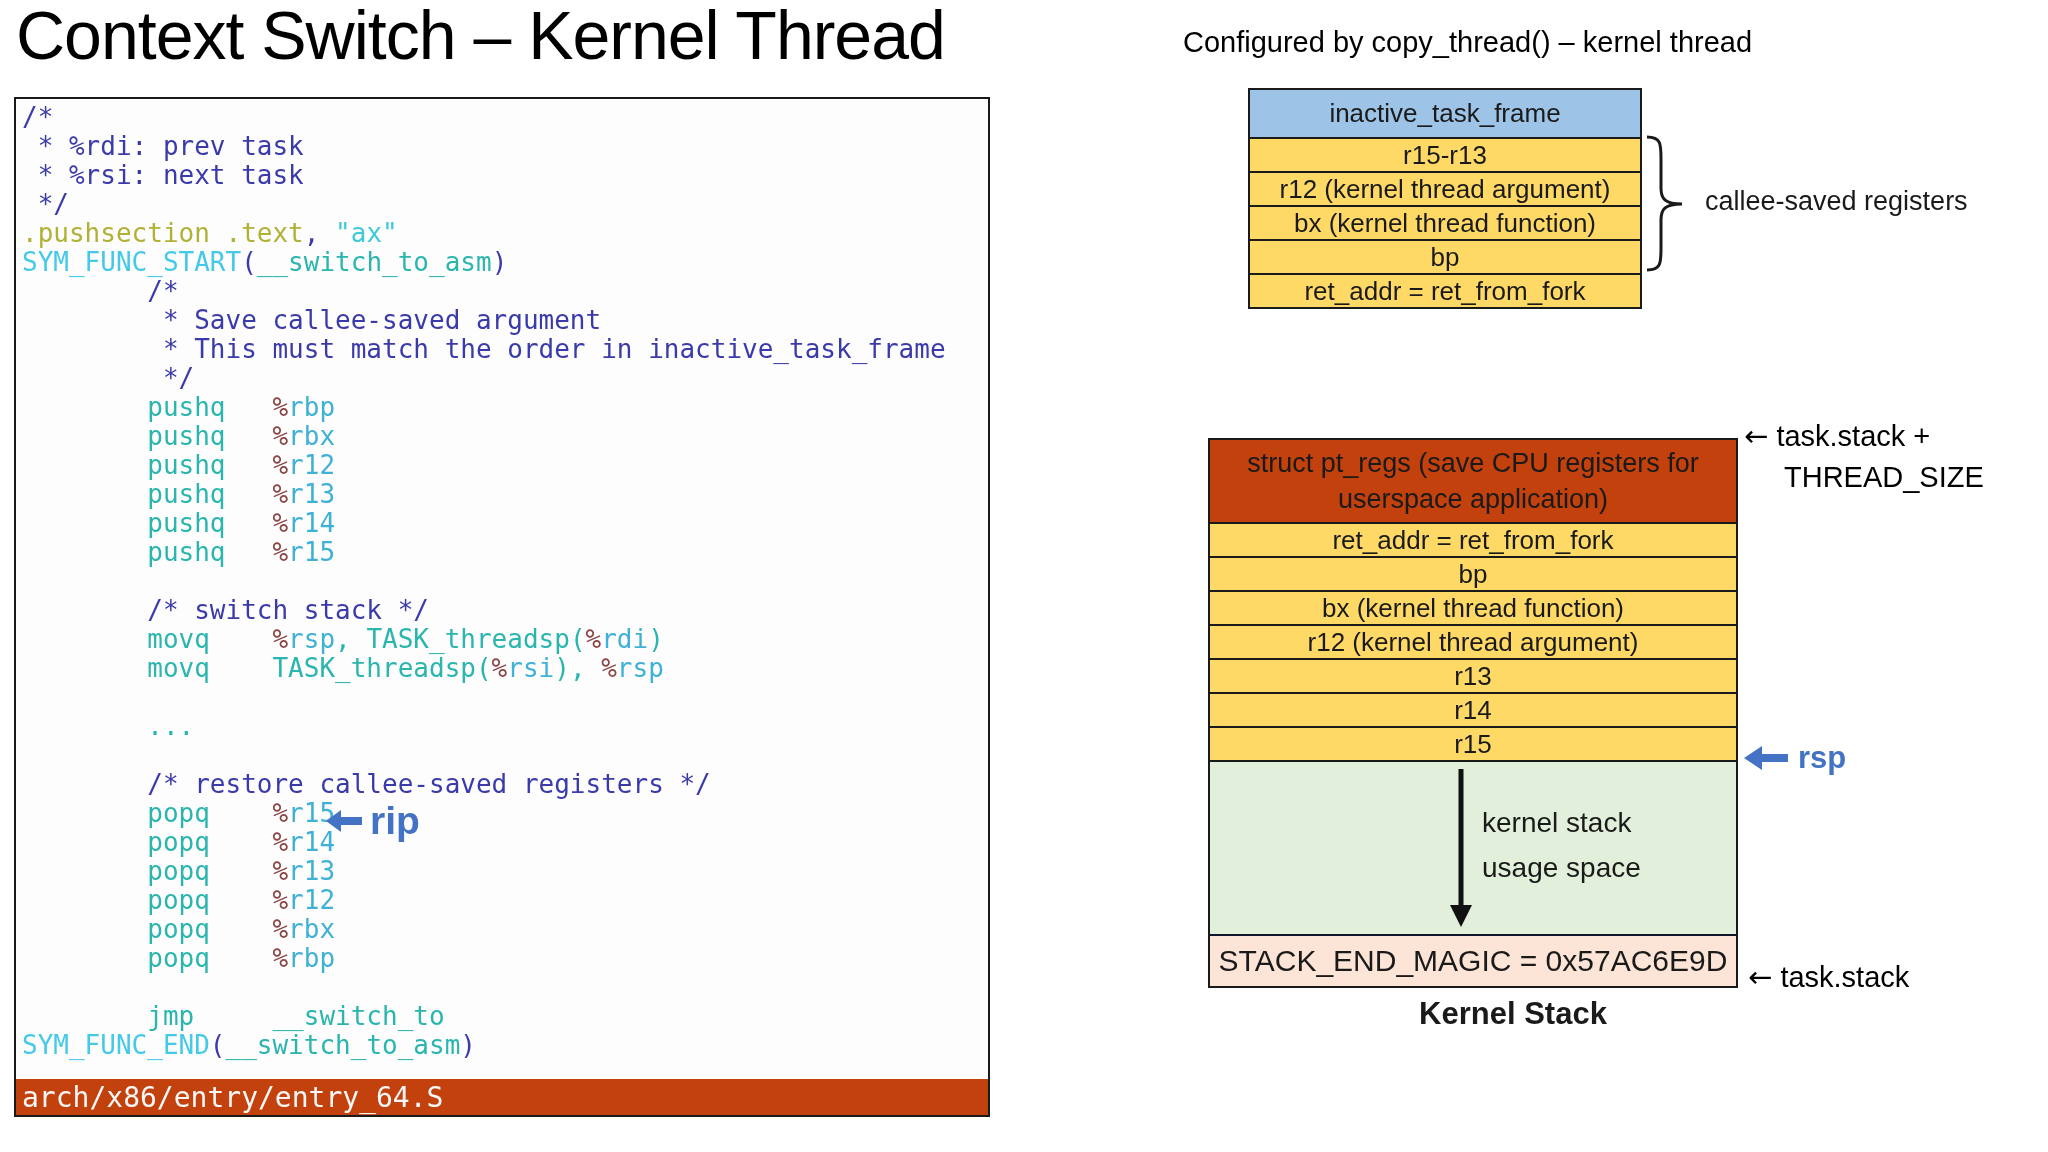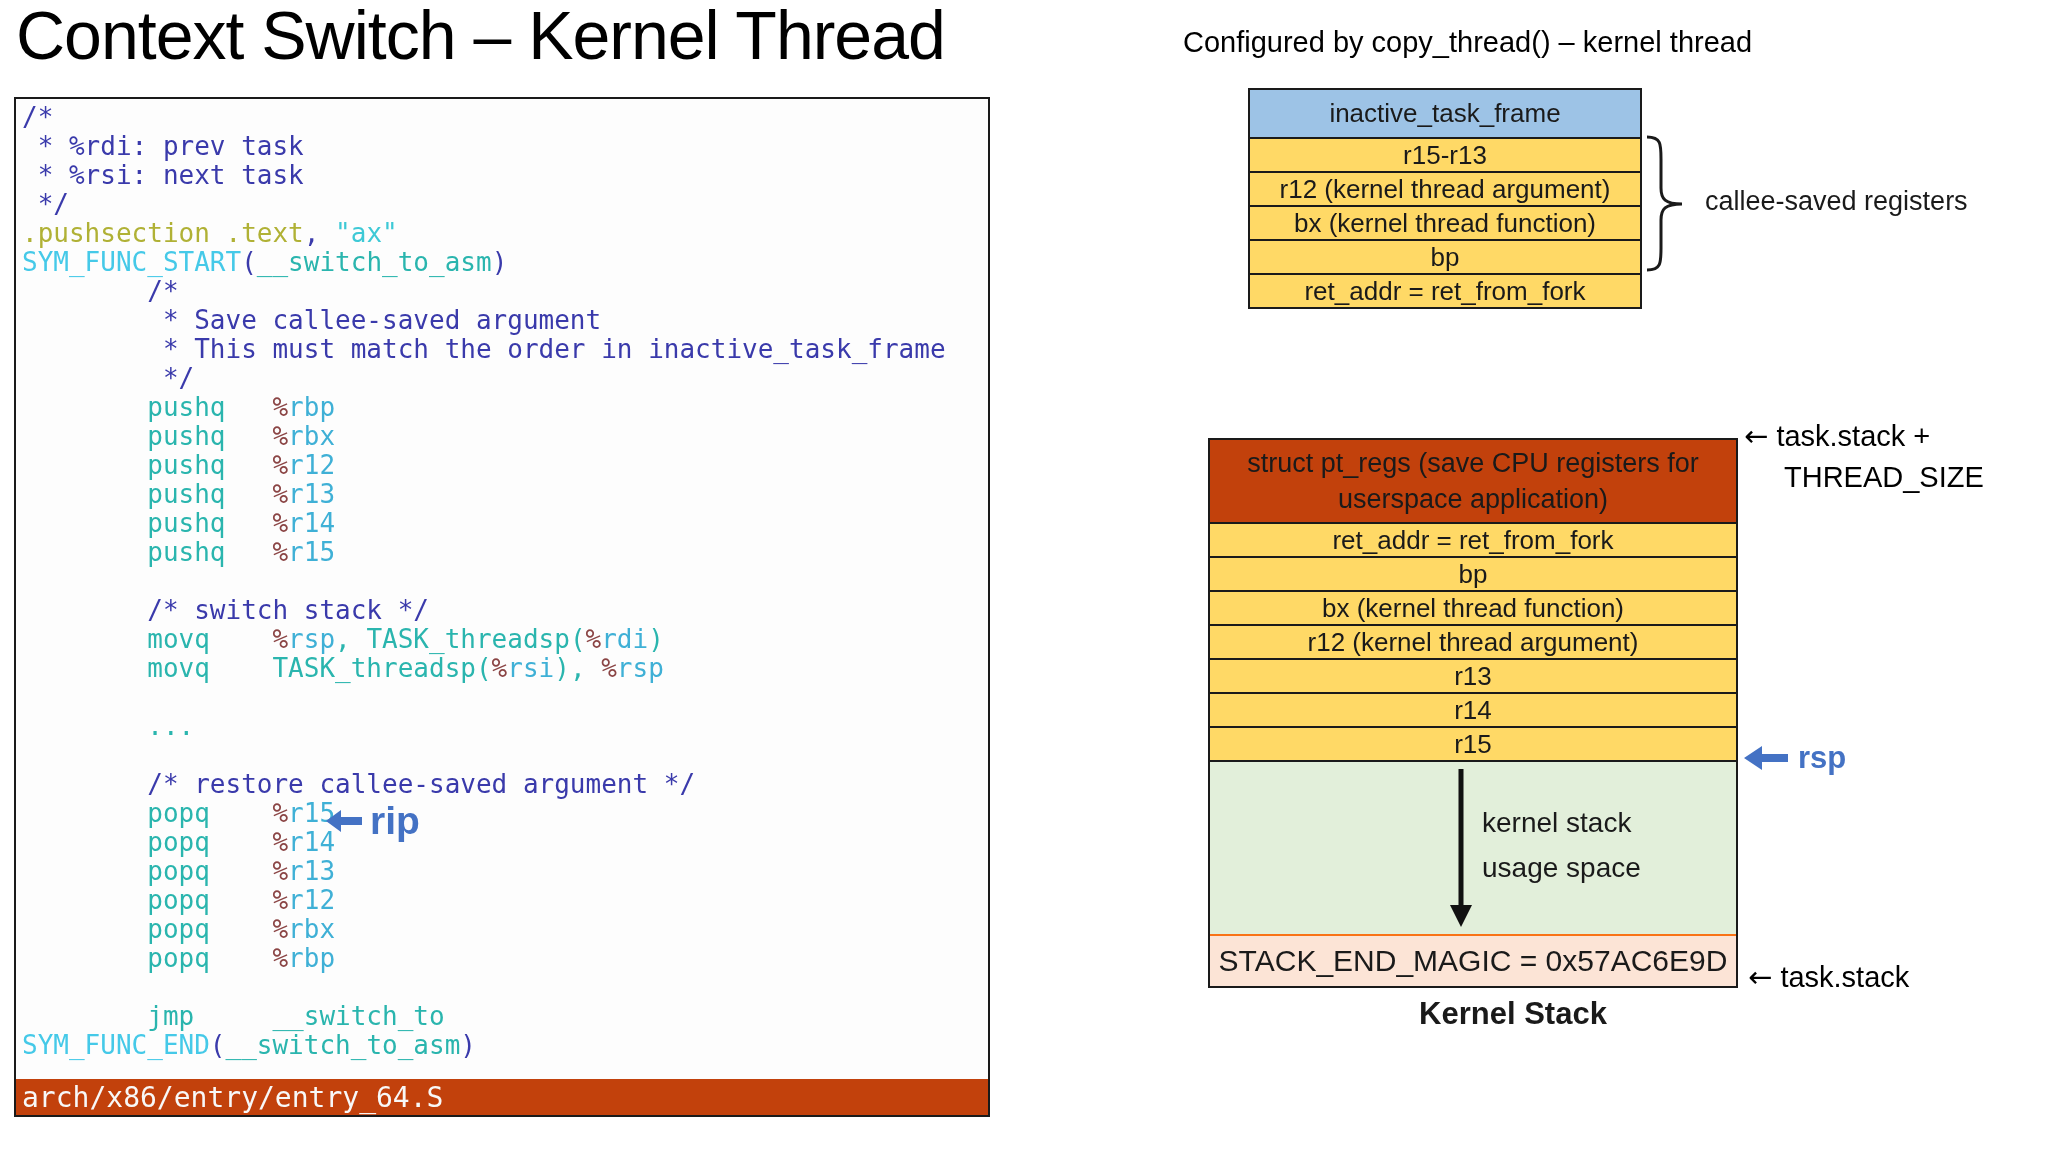--- a/index.html
+++ b/index.html
@@ -48,21 +48,21 @@
             box-sizing:border-box;background:#FFD966;}
   .ks-head{min-height:82px;background:#c2410c;display:flex;align-items:center;justify-content:center;
            text-align:center;font-size:27px;line-height:1.35;padding:4px 28px;box-sizing:border-box;}
   .ks-row{height:34px;border-top:2px solid #1a1a1a;box-sizing:border-box;display:flex;
           align-items:center;justify-content:center;font-size:26px;white-space:nowrap;}
   .ks-green{height:174px;background:#E2EFDA;border-top:2px solid #1a1a1a;position:relative;
             box-sizing:border-box;}
   .usage-label{position:absolute;left:272px;top:38px;font-size:28px;line-height:45px;
                white-space:pre-line;}
   .down-arrow{position:absolute;left:238px;top:7px;}
-  .ks-magic{height:52px;background:#FCE4D6;border-top:2px solid #f97316;box-sizing:border-box;
+  .ks-magic{height:52px;background:#FCE4D6;border-top:2px solid #0f172a;box-sizing:border-box;
             display:flex;align-items:center;justify-content:center;font-size:30px;white-space:nowrap;}
   .ks-caption{position:absolute;left:1208px;top:996px;width:530px;padding-left:80px;
               box-sizing:border-box;text-align:center;font-weight:bold;font-size:31px;}
 
   .ann{position:absolute;font-size:29px;color:#000;white-space:nowrap;}
   .ann .arrow-glyph{font-family:"DejaVu Sans",sans-serif;}
   .ann-top{left:1744px;top:416px;line-height:41px;}
   .ann-top .indent{padding-left:40px;}
   .ann-rsp{left:1744px;top:740px;display:flex;align-items:center;gap:10px;}
   .ann-rsp .lbl{color:#4472C4;font-weight:bold;font-size:31px;}
@@ -93,21 +93,21 @@
         <div class="cl"><span class="tk-kw">        pushq   </span><span class="tk-pc">%</span><span class="tk-rg">r13</span></div>
         <div class="cl"><span class="tk-kw">        pushq   </span><span class="tk-pc">%</span><span class="tk-rg">r14</span></div>
         <div class="cl"><span class="tk-kw">        pushq   </span><span class="tk-pc">%</span><span class="tk-rg">r15</span></div>
         <div class="cl">&nbsp;</div>
         <div class="cl"><span class="tk-cm">        /* switch stack */</span></div>
         <div class="cl"><span class="tk-kw">        movq    </span><span class="tk-pc">%</span><span class="tk-rg">rsp</span><span class="tk-kw">, TASK_threadsp(</span><span class="tk-pc">%</span><span class="tk-rg">rdi</span><span class="tk-kw">)</span></div>
         <div class="cl"><span class="tk-kw">        movq    TASK_threadsp(</span><span class="tk-pc">%</span><span class="tk-rg">rsi</span><span class="tk-kw">), </span><span class="tk-pc">%</span><span class="tk-rg">rsp</span></div>
         <div class="cl">&nbsp;</div>
         <div class="cl"><span class="tk-kw">        ...</span></div>
         <div class="cl">&nbsp;</div>
-        <div class="cl"><span class="tk-cm">        /* restore callee-saved argument */</span></div>
+        <div class="cl"><span class="tk-cm">        /* restore callee-saved registers */</span></div>
         <div class="cl"><span class="tk-kw">        popq    </span><span class="tk-pc">%</span><span class="tk-rg">r15</span></div>
         <div class="cl"><span class="tk-kw">        popq    </span><span class="tk-pc">%</span><span class="tk-rg">r14</span></div>
         <div class="cl"><span class="tk-kw">        popq    </span><span class="tk-pc">%</span><span class="tk-rg">r13</span></div>
         <div class="cl"><span class="tk-kw">        popq    </span><span class="tk-pc">%</span><span class="tk-rg">r12</span></div>
         <div class="cl"><span class="tk-kw">        popq    </span><span class="tk-pc">%</span><span class="tk-rg">rbx</span></div>
         <div class="cl"><span class="tk-kw">        popq    </span><span class="tk-pc">%</span><span class="tk-rg">rbp</span></div>
         <div class="cl">&nbsp;</div>
         <div class="cl"><span class="tk-kw">        jmp     __switch_to</span></div>
         <div class="cl"><span class="tk-fn">SYM_FUNC_END</span><span class="tk-pn">(</span><span class="tk-kw">__switch_to_asm</span><span class="tk-pn">)</span></div>
       </div>

